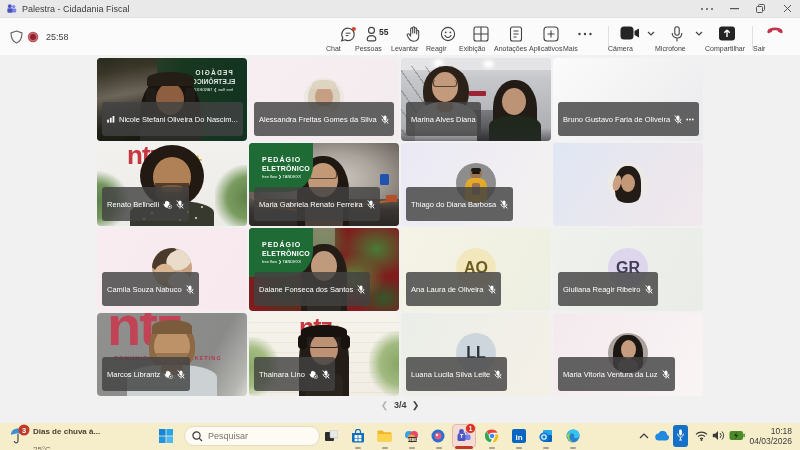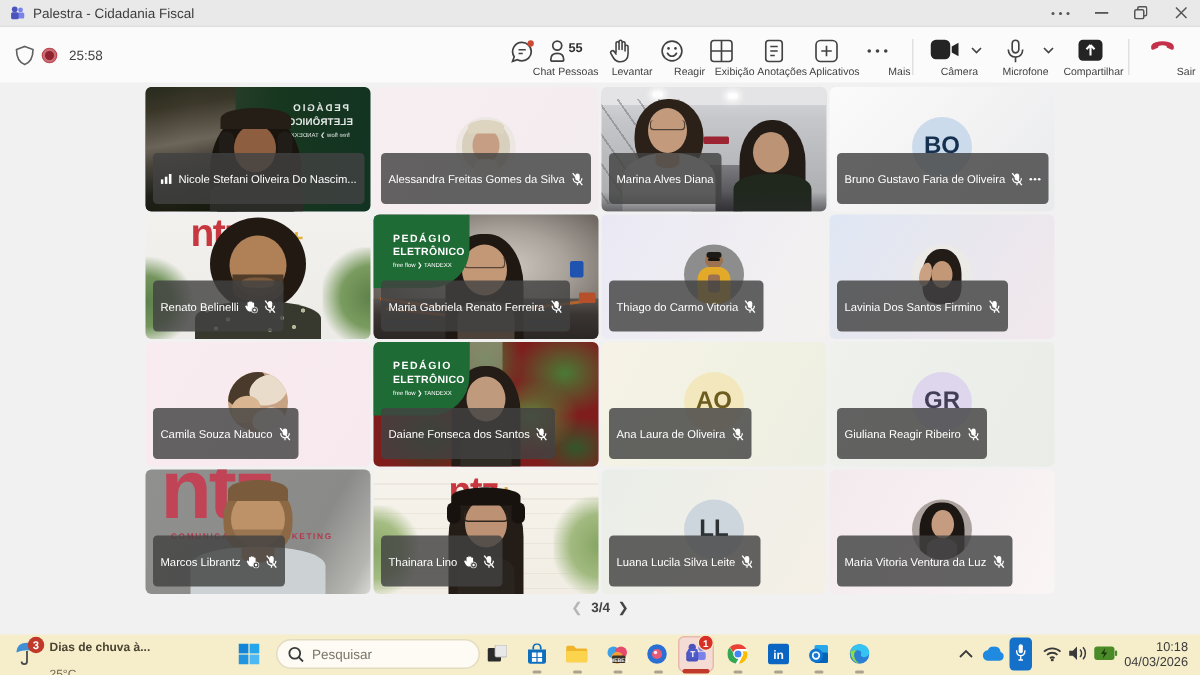--- a/index.html
+++ b/index.html
@@ -1,21 +1,21 @@
 <!DOCTYPE html>
 <html><head>
 <meta charset="utf-8">
 <style>
 * { margin:0; padding:0; box-sizing:border-box; }
 html,body { width:800px; height:450px; overflow:hidden; }
 body { font-family:"Liberation Sans", sans-serif; position:relative; background:#f1f1f1; }
 #titlebar { position:absolute; left:0; top:0; width:800px; height:18px; background:#e9e9e9; border-bottom:1px solid #e0e0e0; }
 #titlebar .ttext { position:absolute; left:22px; top:4px; font-size:9px; color:#3d3d3d; }
 #toolbar { position:absolute; left:0; top:18px; width:800px; height:37px; background:#fbfbfb; }
-.tbtn { position:absolute; top:6px; width:44px; height:30px; text-align:right; }
+.tbtn { position:absolute; top:6px; width:44px; height:30px; text-align:left; }
 .tbtn .lbl { position:absolute; top:21px; left:0; width:100%; font-size:7px; color:#424242; }
 .tbtn svg { position:absolute; top:2px; left:50%; transform:translateX(-50%); }
 .vsep { position:absolute; top:8px; width:1px; height:24px; background:#e0e0e0; }
 #grid { position:absolute; left:0; top:0; width:800px; height:450px; }
 .tile { position:absolute; width:150px; height:83px; border-radius:4px; overflow:hidden; background:#fff; }
 .chip { position:absolute; left:5px; bottom:5px; height:13px; background:rgba(66,66,66,0.82); border-radius:3px; color:#fff; font-size:7.5px; line-height:13px; padding:17px 5px; display:flex; align-items:center; gap:4px; white-space:nowrap; }
 .avatar { position:absolute; left:55px; top:20px; width:40px; height:40px; border-radius:50%; display:flex; align-items:center; justify-content:center; font-size:16px; font-weight:bold; }
 .badge-pe { position:absolute; left:0; top:0; width:64px; height:49px; background:#1e6b35; border-radius:0 0 26px 0; color:#fff; padding-top:13px; padding-left:13px; line-height:1.25; }
 .badge-pe .l1 { font-size:7px; font-weight:bold; letter-spacing:1px; }
 .badge-pe .l2 { font-size:7px; font-weight:bold; letter-spacing:0.2px; }
@@ -216,21 +216,20 @@
         <span>Alessandra Freitas Gomes da Silva</span>
         <svg class="mic" width="8" height="9" viewBox="0 0 8 9">
           <rect x="2.5" y="0.6" width="3" height="4.8" rx="1.5" fill="#fff"></rect>
           <path d="M1.1 3.9 c0 1.9 1.3 3 2.9 3 s2.9 -1.1 2.9 -3 M4 6.9 v1.6" stroke="#fff" stroke-width="0.85" fill="none"></path>
           <path d="M0.8 0.4 L7.2 8.4" stroke="#fff" stroke-width="0.95"></path>
         </svg>
       </div>
 </div>
 
 <div class="tile" style="left:553px;top:58px;background:linear-gradient(135deg,#fbfbfb 0%,#f2f2f3 55%,#e9eaec 100%);">
-  <div class="avatar" style="background:#cbdbeb;color:#15314f;">BO</div>
   <div class="chip">
         <span>Bruno Gustavo Faria de Oliveira</span>
         <svg class="mic" width="8" height="9" viewBox="0 0 8 9">
           <rect x="2.5" y="0.6" width="3" height="4.8" rx="1.5" fill="#fff"></rect>
           <path d="M1.1 3.9 c0 1.9 1.3 3 2.9 3 s2.9 -1.1 2.9 -3 M4 6.9 v1.6" stroke="#fff" stroke-width="0.85" fill="none"></path>
           <path d="M0.8 0.4 L7.2 8.4" stroke="#fff" stroke-width="0.95"></path>
         </svg>
         <svg width="8" height="3" viewBox="0 0 8 3">
           <circle cx="1.2" cy="1.5" r="0.9" fill="#fff"></circle>
           <circle cx="4" cy="1.5" r="0.9" fill="#fff"></circle>
@@ -292,43 +291,35 @@
 
 <div class="tile" style="left:401px;top:143px;background:linear-gradient(120deg,#eae8f4 0%,#f0eef2 55%,#f4f2ef 100%);">
   <div class="avatar" style="background:#8d8d8d;overflow:hidden;">
     <div style="position:absolute;left:14px;top:5px;width:12px;height:11px;border-radius:50%;background:#9c7250;"></div>
     <div style="position:absolute;left:15px;top:5px;width:10px;height:4px;border-radius:2px;background:#1e1a16;"></div>
     <div style="position:absolute;left:16px;top:8.5px;width:8px;height:2.5px;background:#17130f;border-radius:1px;"></div>
     <div style="position:absolute;left:9px;top:15px;width:22px;height:25px;border-radius:35% 35% 0 0;background:#e2aa28;"></div>
     <div style="position:absolute;left:16px;top:20px;width:8px;height:12px;background:#9c7250;border-radius:2px;"></div>
   </div>
   <div class="chip">
-        <span>Thiago do Carmo Vitoria</span>
+        <span>Thiago do Diana Barbosa</span>
         <svg class="mic" width="8" height="9" viewBox="0 0 8 9">
           <rect x="2.5" y="0.6" width="3" height="4.8" rx="1.5" fill="#fff"></rect>
           <path d="M1.1 3.9 c0 1.9 1.3 3 2.9 3 s2.9 -1.1 2.9 -3 M4 6.9 v1.6" stroke="#fff" stroke-width="0.85" fill="none"></path>
           <path d="M0.8 0.4 L7.2 8.4" stroke="#fff" stroke-width="0.95"></path>
         </svg>
       </div>
 </div>
 
 <div class="tile" style="left:553px;top:143px;background:linear-gradient(125deg,#dfe7f4 0%,#e9e7ee 50%,#f1e8ec 100%);">
   <div class="avatar" style="background:#eceae6;overflow:hidden;">
     <div style="position:absolute;left:7px;top:3px;width:26px;height:37px;border-radius:45% 45% 32% 32%;background:#221b16;"></div>
     <div style="position:absolute;left:5px;top:12px;width:8px;height:16px;border-radius:50%;background:#caa183;transform:rotate(14deg);"></div>
     <div style="position:absolute;left:13px;top:11px;width:14px;height:18px;border-radius:50%;background:#c29877;"></div>
   </div>
-  <div class="chip">
-        <span>Lavinia Dos Santos Firmino</span>
-        <svg class="mic" width="8" height="9" viewBox="0 0 8 9">
-          <rect x="2.5" y="0.6" width="3" height="4.8" rx="1.5" fill="#fff"></rect>
-          <path d="M1.1 3.9 c0 1.9 1.3 3 2.9 3 s2.9 -1.1 2.9 -3 M4 6.9 v1.6" stroke="#fff" stroke-width="0.85" fill="none"></path>
-          <path d="M0.8 0.4 L7.2 8.4" stroke="#fff" stroke-width="0.95"></path>
-        </svg>
-      </div>
 </div>
 
 <div class="tile" style="left:97px;top:228px;background:linear-gradient(120deg,#f9ecf0 0%,#f7e9ed 100%);">
   <div class="avatar" style="background:#c7a283;overflow:hidden;">
     <div style="position:absolute;left:-4px;top:-6px;width:30px;height:30px;border-radius:50%;background:#4a3a2c;"></div>
     <div style="position:absolute;left:14px;top:2px;width:26px;height:20px;border-radius:50%;background:#e9dccb;transform:rotate(-20deg);"></div>
     <div style="position:absolute;left:2px;top:16px;width:20px;height:18px;border-radius:50%;background:#d9b591;transform:rotate(-25deg);"></div>
     <div style="position:absolute;left:16px;top:24px;width:22px;height:16px;border-radius:50%;background:#f1e7da;transform:rotate(-15deg);"></div>
   </div>
   <div class="chip">

